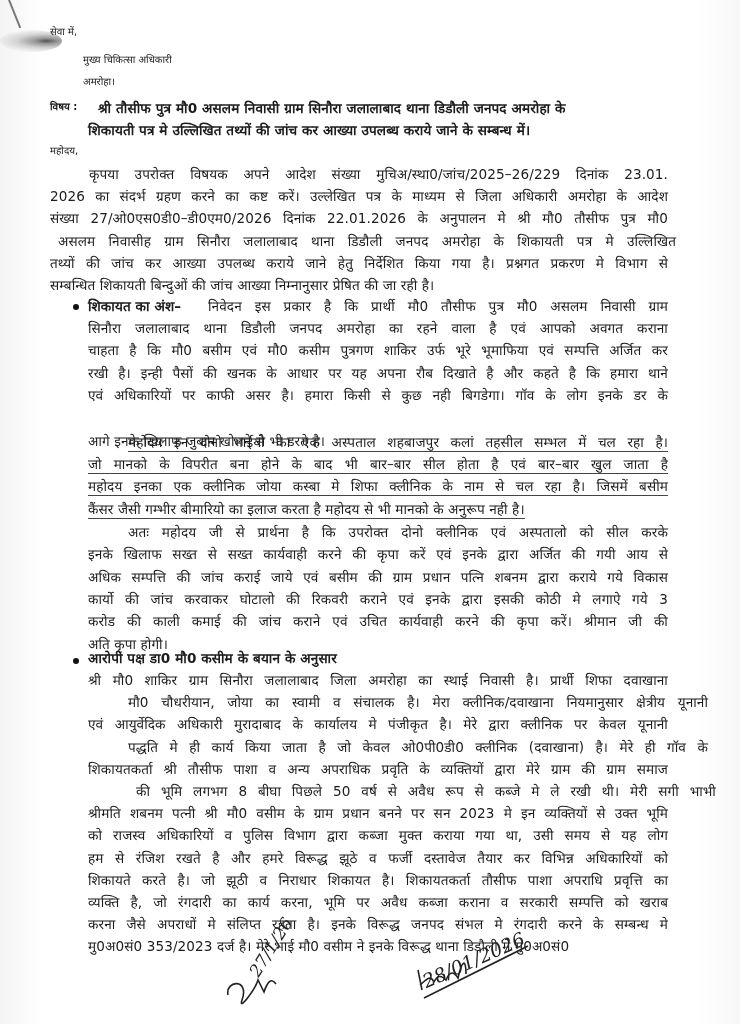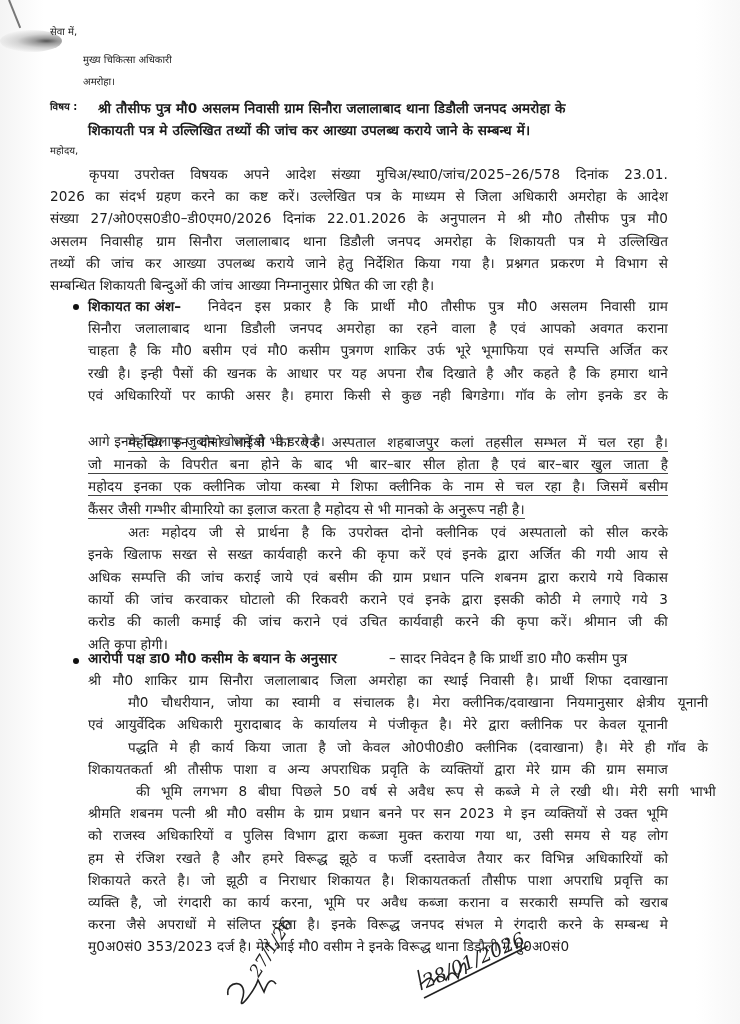--- a/index.html
+++ b/index.html
@@ -31,24 +31,24 @@
   <div class="txt" style="left:83px;top:51px;">मुख्य चिकित्सा अधिकारी</div>
   <div class="txt" style="left:83px;top:73px;">अमरोहा।</div>
 
   <div class="txt bold" style="left:50px;top:98px;">विषय :</div>
   <div class="line bold j" style="left:98px;top:98px;width:378px;">श्री तौसीफ पुत्र मौ0 असलम निवासी ग्राम सिनौरा जलालाबाद थाना डिडौली जनपद अमरोहा के</div>
   <div class="line bold" style="left:88px;top:120px;">शिकायती पत्र मे उल्लिखित तथ्यों की जांच कर आख्या उपलब्ध कराये जाने के सम्बन्ध में।</div>
 
   <div class="txt" style="left:50px;top:142px;">महोदय,</div>
 
   <div id="intro">
-      <div class="line j" style="left: 89px; top: 164px; width: 579px;"><span>कृपया उपरोक्त विषयक अपने आदेश संख्या मुचिअ/स्था0/जांच/2025–26/578 दिनांक 23.01.</span></div>
+      <div class="line j" style="left: 89px; top: 164px; width: 579px;"><span>कृपया उपरोक्त विषयक अपने आदेश संख्या मुचिअ/स्था0/जांच/2025–26/229 दिनांक 23.01.</span></div>
       <div class="line j" style="left: 50px; top: 186.2px; width: 618px;"><span>2026 का संदर्भ ग्रहण करने का कष्ट करें। उल्लेखित पत्र के माध्यम से जिला अधिकारी अमरोहा के आदेश</span></div>
       <div class="line j" style="left: 50px; top: 208.4px; width: 618px;"><span>संख्या 27/ओ0एस0डी0–डी0एम0/2026 दिनांक 22.01.2026 के अनुपालन मे श्री मौ0 तौसीफ पुत्र मौ0</span></div>
-      <div class="line j" style="left: 50px; top: 230.6px; width: 618px;"><span>असलम निवासीह ग्राम सिनौरा जलालाबाद थाना डिडौली जनपद अमरोहा के शिकायती पत्र मे उल्लिखित</span></div>
+      <div class="line j" style="left: 58px; top: 230.6px; width: 618px;"><span>असलम निवासीह ग्राम सिनौरा जलालाबाद थाना डिडौली जनपद अमरोहा के शिकायती पत्र मे उल्लिखित</span></div>
       <div class="line j" style="left: 50px; top: 252.8px; width: 618px;"><span>तथ्यों की जांच कर आख्या उपलब्ध कराये जाने हेतु निर्देशित किया गया है। प्रश्नगत प्रकरण मे विभाग से</span></div>
       <div class="line" style="left: 50px; top: 275px;"><span>सम्बन्धित शिकायती बिन्दुओं की जांच आख्या निम्नानुसार प्रेषित की जा रही है।</span></div>
     </div>
 
   <div class="bullet" style="left:73px;top:304px;"></div>
   <div class="line bold" style="left:88px;top:296px;">शिकायत का अंश–</div>
   <div id="complaint">
       <div class="line j" style="left: 208px; top: 296px; width: 460px;"><span>निवेदन इस प्रकार है कि प्रार्थी मौ0 तौसीफ पुत्र मौ0 असलम निवासी ग्राम</span></div>
       <div class="line j" style="left: 88px; top: 318.2px; width: 580px;"><span>सिनौरा जलालाबाद थाना डिडौली जनपद अमरोहा का रहने वाला है एवं आपको अवगत कराना</span></div>
       <div class="line j" style="left: 88px; top: 340.4px; width: 580px;"><span>चाहता है कि मौ0 बसीम एवं मौ0 कसीम पुत्रगण शाकिर उर्फ भूरे भूमाफिया एवं सम्पत्ति अर्जित कर</span></div>
@@ -66,21 +66,20 @@
       <div class="line j" style="left: 128px; top: 522px; width: 540px;"><span>अतः महोदय जी से प्रार्थना है कि उपरोक्त दोनो क्लीनिक एवं अस्पतालो को सील करके</span></div>
       <div class="line j" style="left: 88px; top: 544.3px; width: 580px;"><span>इनके खिलाफ सख्त से सख्त कार्यवाही करने की कृपा करें एवं इनके द्वारा अर्जित की गयी आय से</span></div>
       <div class="line j" style="left: 88px; top: 566.6px; width: 580px;"><span>अधिक सम्पत्ति की जांच कराई जाये एवं बसीम की ग्राम प्रधान पत्नि शबनम द्वारा कराये गये विकास</span></div>
       <div class="line j" style="left: 88px; top: 588.9px; width: 580px;"><span>कार्यो की जांच करवाकर घोटालो की रिकवरी कराने एवं इनके द्वारा इसकी कोठी मे लगाऐ गये 3</span></div>
       <div class="line j" style="left: 88px; top: 611.2px; width: 580px;"><span>करोड की काली कमाई की जांच कराने एवं उचित कार्यवाही करने की कृपा करें। श्रीमान जी की</span></div>
       <div class="line" style="left: 88px; top: 633.5px;"><span>अति कृपा होगी।</span></div>
     </div>
 
   <div class="bullet" style="left:73px;top:658px;"></div>
   <div class="line bold" style="left:88px;top:648px;">आरोपी पक्ष डा0 मौ0 कसीम के बयान के अनुसार</div>
-  <div class="line" style="left:389px;top:648px;">– सादर निवेदन है कि प्रार्थी डा0 मौ0 कसीम पुत्र</div>
   <div id="accused">
       <div class="line j" style="left: 88px; top: 670px; width: 580px;"><span>श्री मौ0 शाकिर ग्राम सिनौरा जलालाबाद जिला अमरोहा का स्थाई निवासी है। प्रार्थी शिफा दवाखाना</span></div>
       <div class="line j" style="left: 88px; top: 692.2px; width: 580px; margin-left: 40px;"><span>मौ0 चौधरीयान, जोया का स्वामी व संचालक है। मेरा क्लीनिक/दवाखाना नियमानुसार क्षेत्रीय यूनानी</span></div>
       <div class="line j" style="left: 88px; top: 714.4px; width: 580px;"><span>एवं आयुर्वेदिक अधिकारी मुरादाबाद के कार्यालय मे पंजीकृत है। मेरे द्वारा क्लीनिक पर केवल यूनानी</span></div>
       <div class="line j" style="left: 88px; top: 736.6px; width: 580px; margin-left: 40px;"><span>पद्धति मे ही कार्य किया जाता है जो केवल ओ0पी0डी0 क्लीनिक (दवाखाना) है। मेरे ही गॉव के</span></div>
       <div class="line j" style="left: 88px; top: 758.8px; width: 580px;"><span>शिकायतकर्ता श्री तौसीफ पाशा व अन्य अपराधिक प्रवृति के व्यक्तियों द्वारा मेरे ग्राम की ग्राम समाज</span></div>
       <div class="line j" style="left: 88px; top: 781px; width: 580px; margin-left: 48px;"><span>की भूमि लगभग 8 बीघा पिछले 50 वर्ष से अवैध रूप से कब्जे मे ले रखी थी। मेरी सगी भाभी</span></div>
       <div class="line j" style="left: 88px; top: 803.2px; width: 580px;"><span>श्रीमति शबनम पत्नी श्री मौ0 वसीम के ग्राम प्रधान बनने पर सन 2023 मे इन व्यक्तियों से उक्त भूमि</span></div>
       <div class="line j" style="left: 88px; top: 825.4px; width: 580px;"><span>को राजस्व अधिकारियों व पुलिस विभाग द्वारा कब्जा मुक्त कराया गया था, उसी समय से यह लोग</span></div>
       <div class="line j" style="left: 88px; top: 847.6px; width: 580px;"><span>हम से रंजिश रखते है और हमरे विरूद्ध झूठे व फर्जी दस्तावेज तैयार कर विभिन्न अधिकारियों को</span></div>

